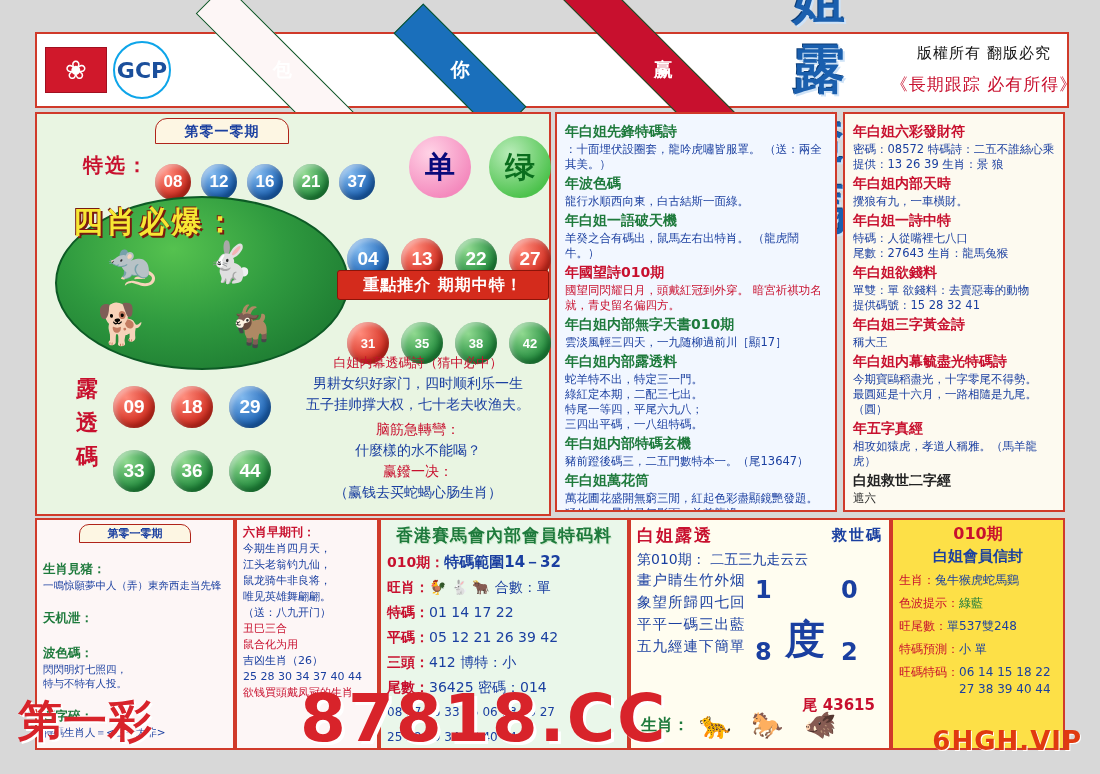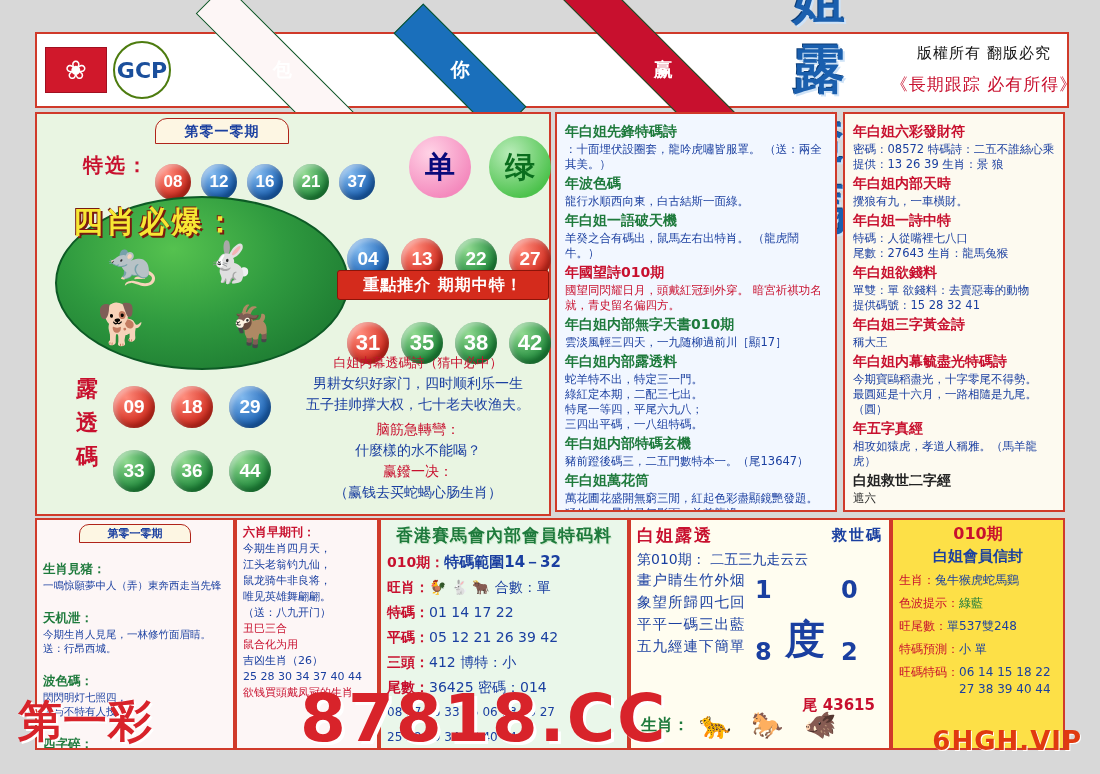--- a/index.html
+++ b/index.html
@@ -18,21 +18,21 @@
   }
   .banner .flag{
     width:60px;height:44px;margin-left:8px;background:#d0182b;
     border:1px solid #a01020;position:relative;flex:0 0 auto;
   }
   .banner .flag::after{
     content:"❀";position:absolute;left:50%;top:50%;
     transform:translate(-50%,-50%);color:#fff;font-size:26px;line-height:1;
   }
   .banner .bauhinia{
-    width:54px;height:54px;border-radius:50%;border:2px solid #4d7c0f;
+    width:54px;height:54px;border-radius:50%;border:2px solid #0ea5e9;
     margin-left:6px;flex:0 0 auto;display:flex;align-items:center;justify-content:center;
     color:#1b4f9c;font-size:22px;font-weight:bold;
   }
   .diamonds{display:flex;margin-left:10px;gap:4px;flex:0 0 auto;}
   .dm{
     width:40px;height:40px;background:#1e7a3c;transform:rotate(45deg);
     display:flex;align-items:center;justify-content:center;
     border:1px solid #0d5526;
   }
   .dm span{transform:rotate(-45deg);color:#fff;font-size:19px;font-weight:bold;
@@ -104,21 +104,21 @@
   .sixiao{
     position:absolute;left:36px;top:88px;font-size:30px;font-weight:bold;
     color:#f7e733;letter-spacing:3px;
     text-shadow:2px 2px 0 #7a1a10,-1px -1px 0 #7a1a10;
   }
   .animal{position:absolute;font-size:40px;line-height:1;filter:saturate(.8);}
 
   .row-mid{position:absolute;left:310px;top:108px;display:flex;gap:12px;}
   .row-mid .ball{width:42px;height:42px;font-size:19px;}
   .row-mid2{position:absolute;left:310px;top:192px;display:flex;gap:12px;}
-  .row-mid2 .ball{width:42px;height:42px;font-size:22px;}
+  .row-mid2 .ball{width:42px;height:42px;font-size:13px;}
 
   .redbar{
     position:absolute;left:300px;top:156px;width:210px;height:28px;
     background:#d42b1c;border:1px solid #8c1409;border-radius:3px;
     color:#fff;font-size:16px;font-weight:bold;text-align:center;line-height:28px;
     letter-spacing:1px;
   }
 
   .lutouma{
     position:absolute;left:30px;top:258px;width:40px;
@@ -396,22 +396,20 @@
     </div>
   </div>
 
   <div class="bottom">
 
     <div class="bcell b1">
       <div class="b1tab">第零一零期</div>
       <div class="b1h">生肖見猪：</div>
       <div class="b1p">一鳴惊願夢中人（弄）東奔西走当先锋</div>
       <div class="b1h">天机泄：</div>
-      <div class="b1p" style="white-space:pre-line;">今期生肖人見尾，一林修竹面眉睛。
-送：行昂西城。</div>
       <div class="b1h">波色碼：</div>
       <div class="b1p" style="white-space:pre-line;">閃閃明灯七照四，
 特与不特有人投。</div>
       <div class="b1h">四字碎：</div>
       <div class="b1p">特碼生肖人＝&lt;三一为非&gt;</div>
       <div class="b1h">一语中特：</div>
       <div class="b1p">合數生肖：〈光景一时门〉</div>
       <div class="b1p r">三七、3.9.1.6.6.1.4之三四五六</div>
 
     </div>

